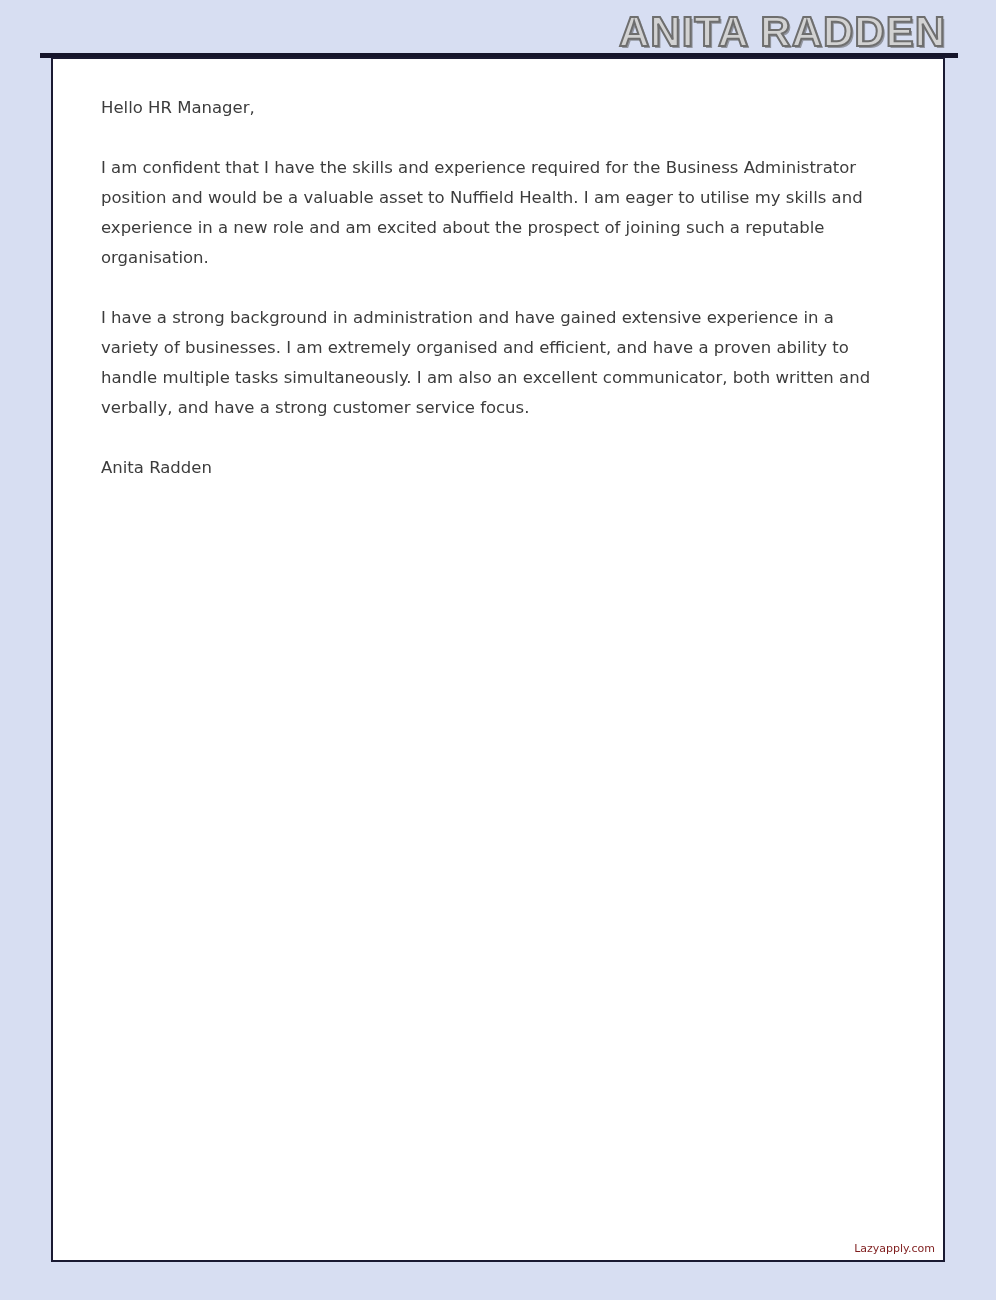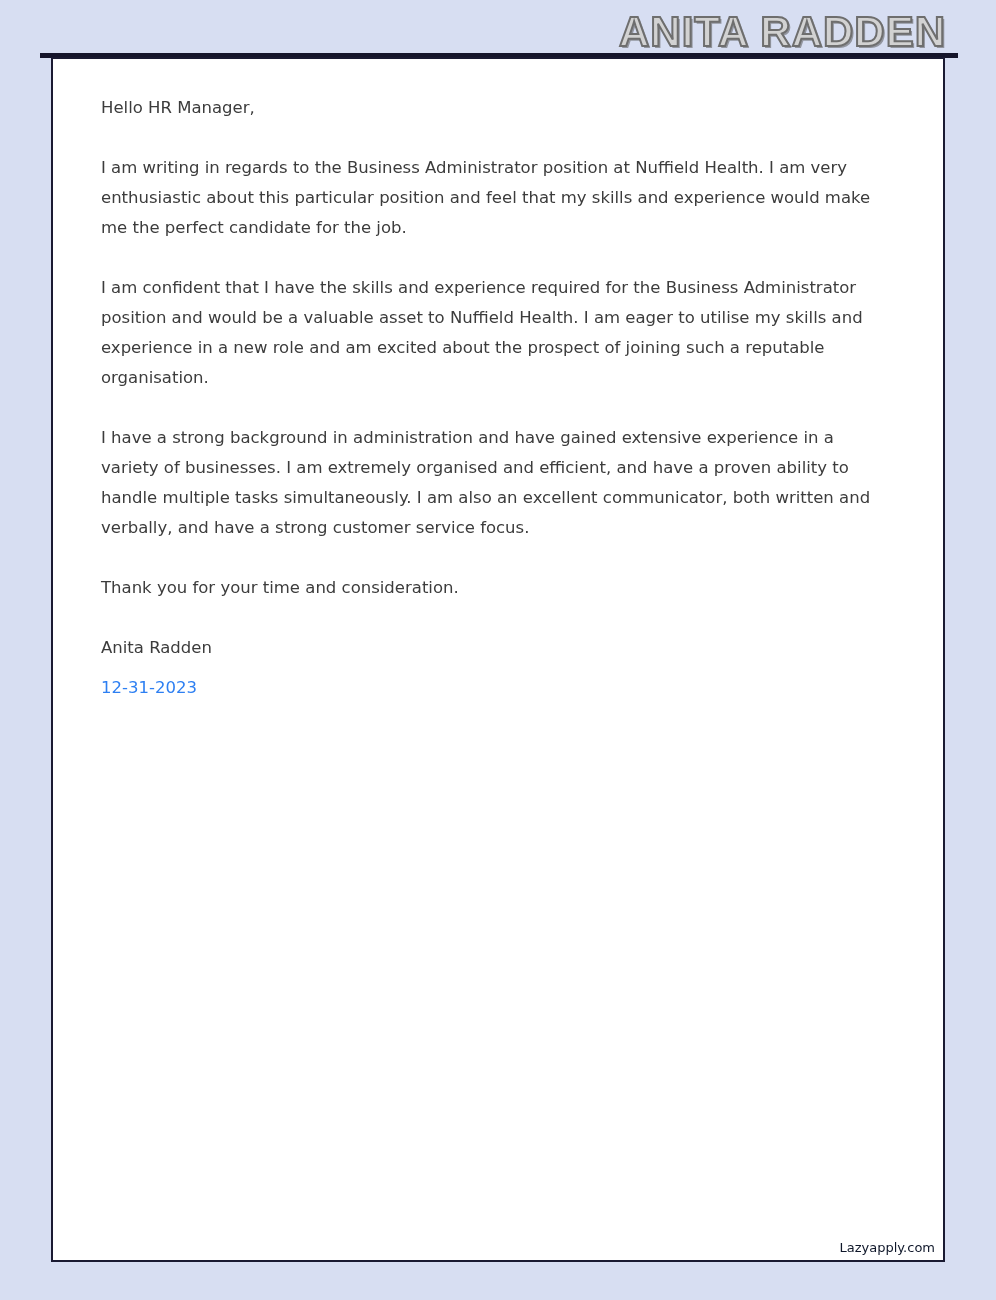--- a/index.html
+++ b/index.html
@@ -72,45 +72,42 @@
 
   .letter p.date {
     margin-bottom: 0;
     color: #2d7ff2;
   }
 
   .watermark {
     position: absolute;
     right: 8px;
     bottom: 5px;
-    font-size: 13px;
-    color: #0f172a;
+    font-size: 11px;
+    color: #7f1d1d;
   }
 </style>
 </head>
 <body>
 
 <div class="header-name">ANITA RADDEN</div>
 
 <div class="top-rule"></div>
 
 <div class="page">
 
   <div class="letter">
 
     <p>Hello HR Manager,</p>
 
-    <p>I am writing in regards to the Business Administrator position at Nuffield Health. I am very enthusiastic about this particular position and feel that my skills and experience would make me the perfect candidate for the job.</p>
 
     <p>I am confident that I have the skills and experience required for the Business Administrator position and would be a valuable asset to Nuffield Health. I am eager to utilise my skills and experience in a new role and am excited about the prospect of joining such a reputable organisation.</p>
 
     <p>I have a strong background in administration and have gained extensive experience in a variety of businesses. I am extremely organised and efficient, and have a proven ability to handle multiple tasks simultaneously. I am also an excellent communicator, both written and verbally, and have a strong customer service focus.</p>
 
-    <p>Thank you for your time and consideration.</p>
 
 
     <p class="sig">Anita Radden</p>
 
-    <p class="date">12-31-2023</p>
   </div>
 
   <div class="watermark">Lazyapply.com</div>
 </div>
 
 </body></html>

